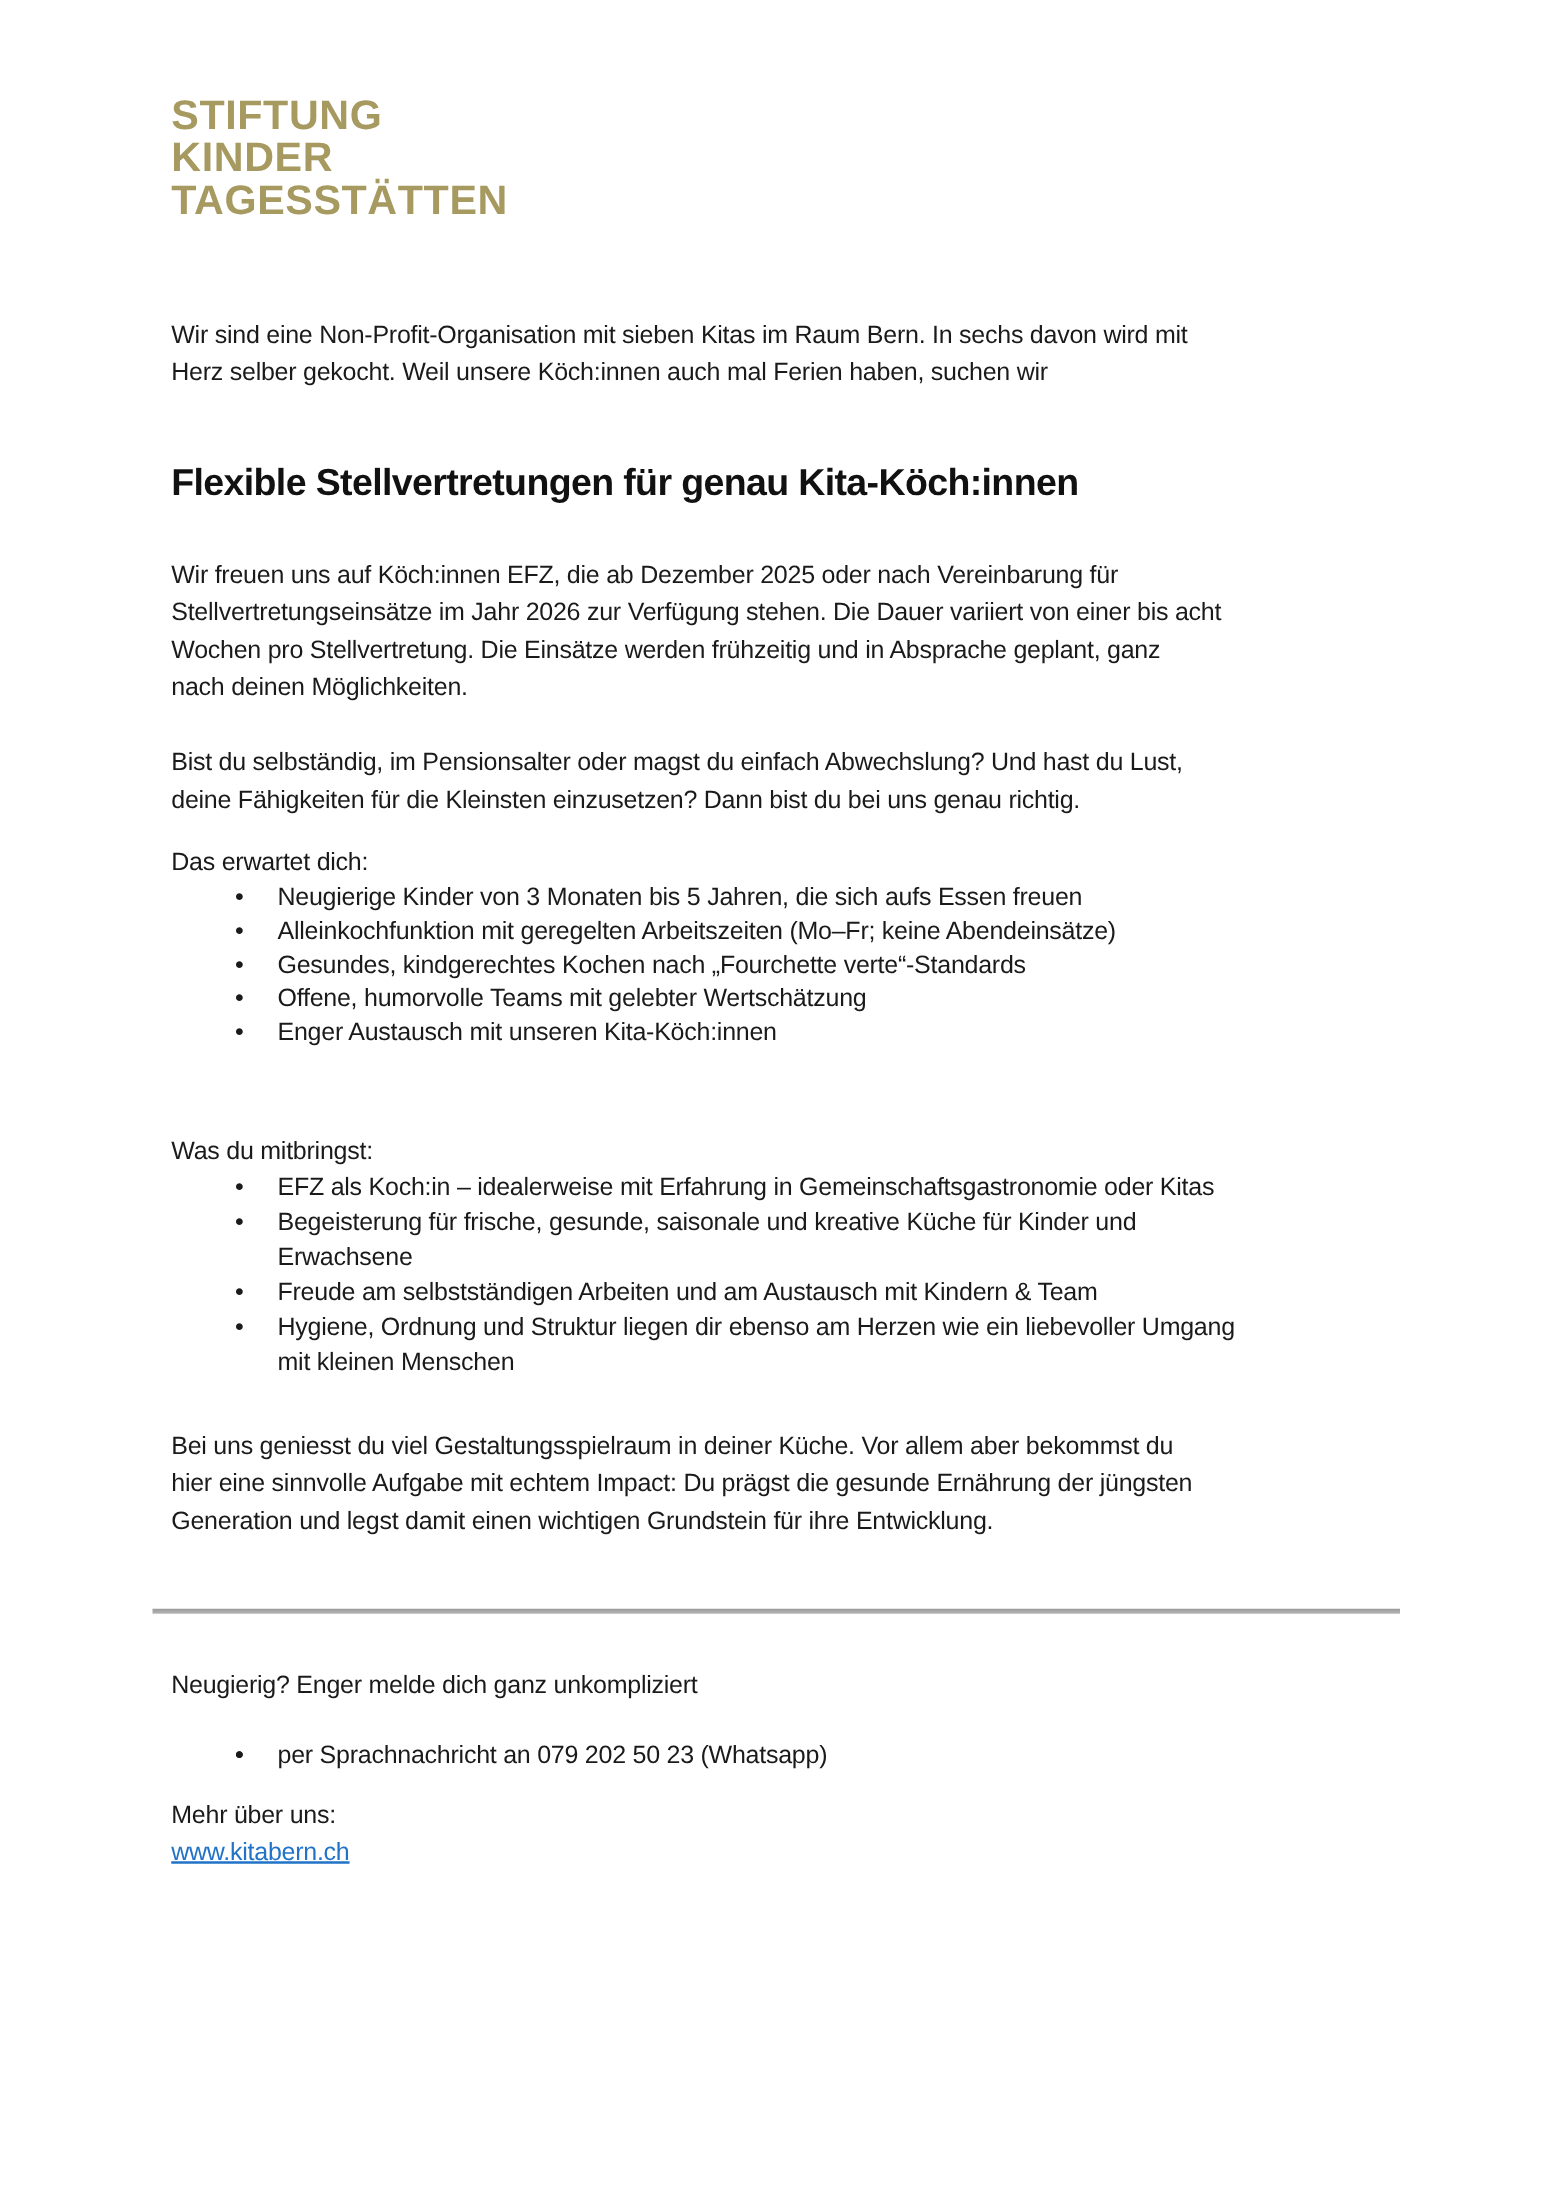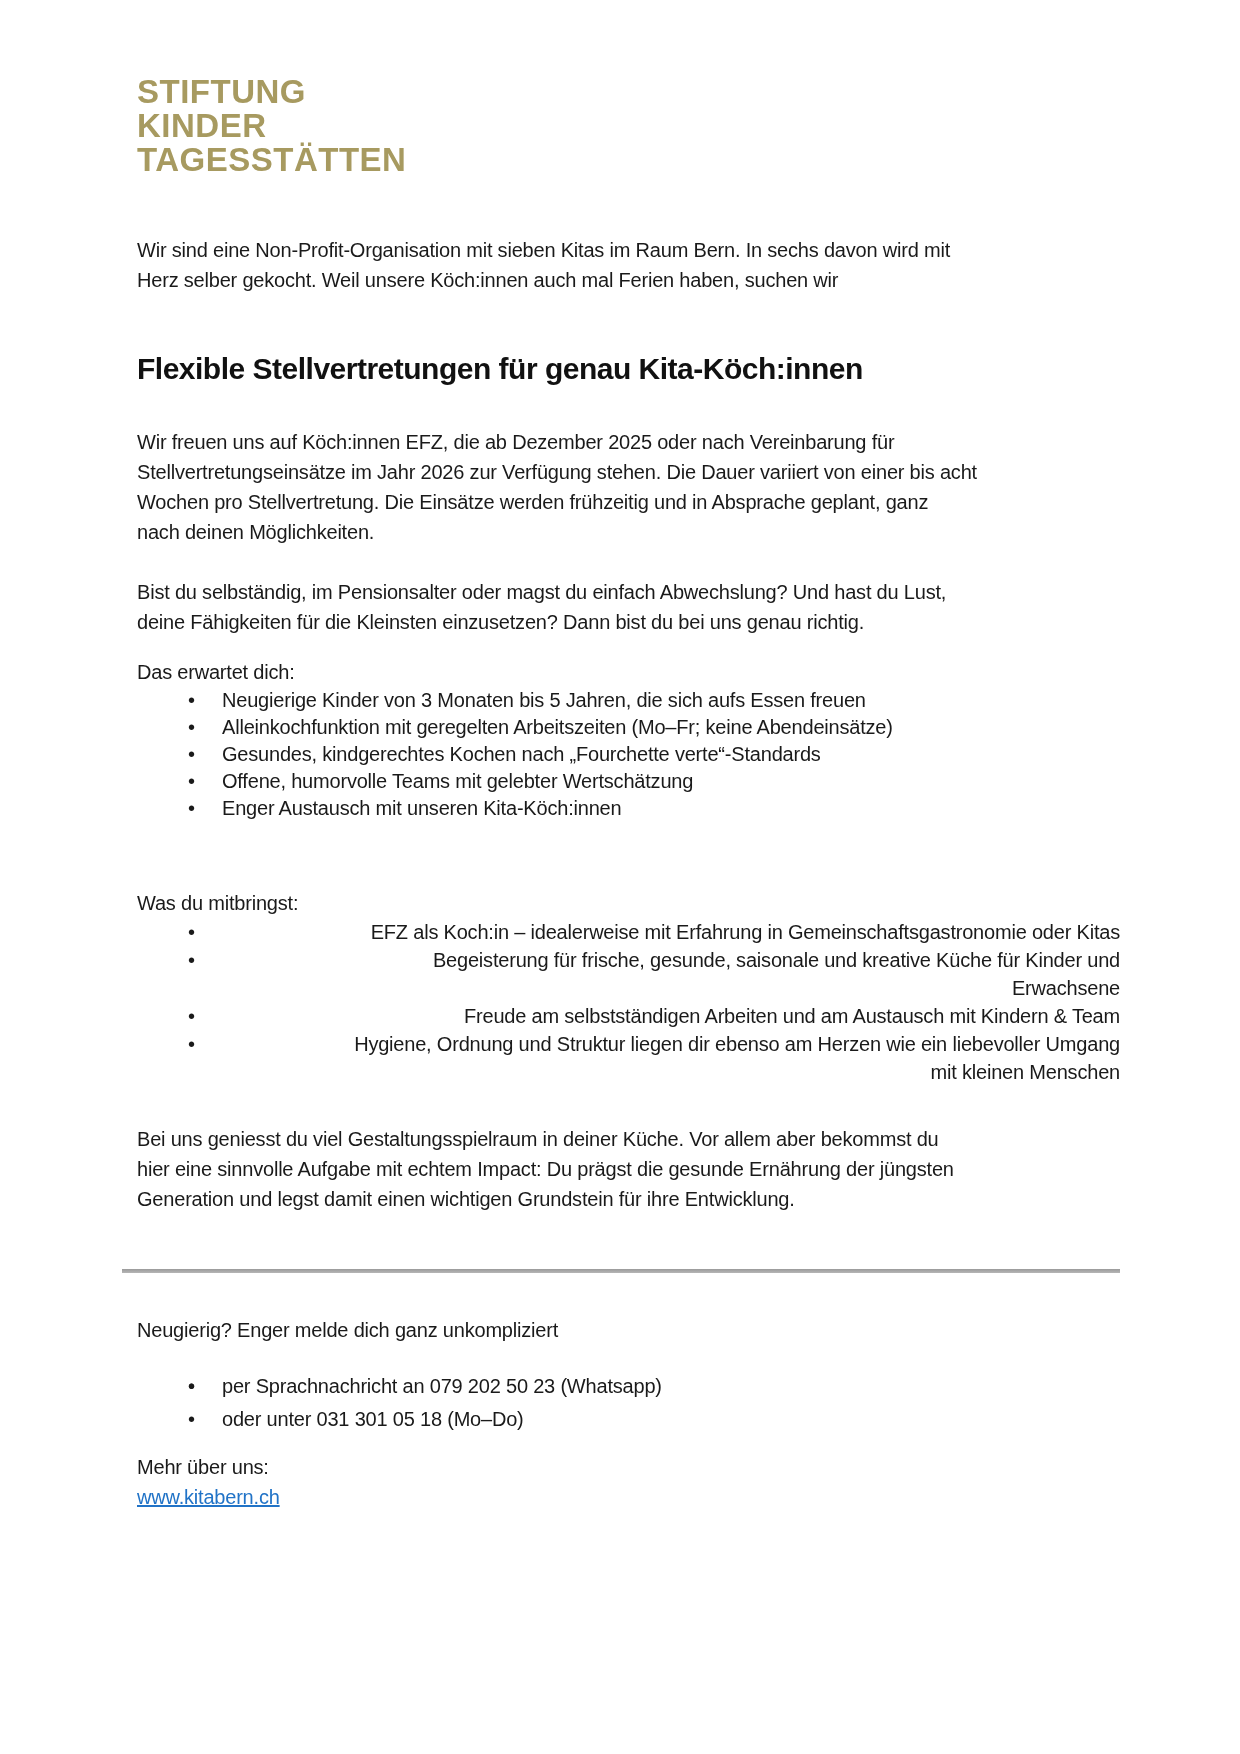--- a/index.html
+++ b/index.html
@@ -12,21 +12,21 @@
     padding: 75px 120px 0 137px;
     font-family: "Liberation Sans", sans-serif;
     font-size: 20px;
     line-height: 30px;
     letter-spacing: -0.2px;
     color: #1a1a1a;
   }
   .pre { white-space: pre-line; }
 
   
-  .logo { margin: 0 0 58px 0; }
+  .logo { margin: 0 0 76px 0; }
   .logo-line {
     font-size: 33px;
     line-height: 34px;
     font-weight: 700;
     letter-spacing: 0.5px;
     color: #a79a60;
   }
 
   
   h1.job-title {
@@ -48,21 +48,21 @@
   ul.bullets {
     list-style: none;
     margin: 0;
     padding: 0 0 0 51px;
   }
   ul.bullets li {
     position: relative;
     padding-left: 34px;
   }
   ul.list-tight li { line-height: 27px; }
-  ul.list-mid li { line-height: 28px; text-align: right; }
+  ul.list-mid li { line-height: 28px; }
   ul.contact-list li { line-height: 30px; margin-bottom: 3px; }
   .dot {
     position: absolute;
     left: 0;
     top: 0;
   }
   .dot::before { content: "\2022"; }
 
   
   .closing { margin-top: 38px; }
@@ -164,22 +164,18 @@
   <p class="contact-intro">Neugierig? Enger melde dich ganz unkompliziert</p>
 
   <ul class="bullets contact-list">
     <li>
       <span class="dot"></span>
     </li>
     <li>
       <span class="dot"></span>
       <span>per Sprachnachricht an 079 202 50 23 (Whatsapp)</span>
     </li>
-    <li>
-      <span class="dot"></span>
-      <span>oder unter 031 301 05 18 (Mo–Do)</span>
-    </li>
   </ul>
 
   <p class="more-label">Mehr über uns:</p>
   <p><a class="link">www.kitabern.ch</a></p>
 
 </div>
 
 </body></html>

